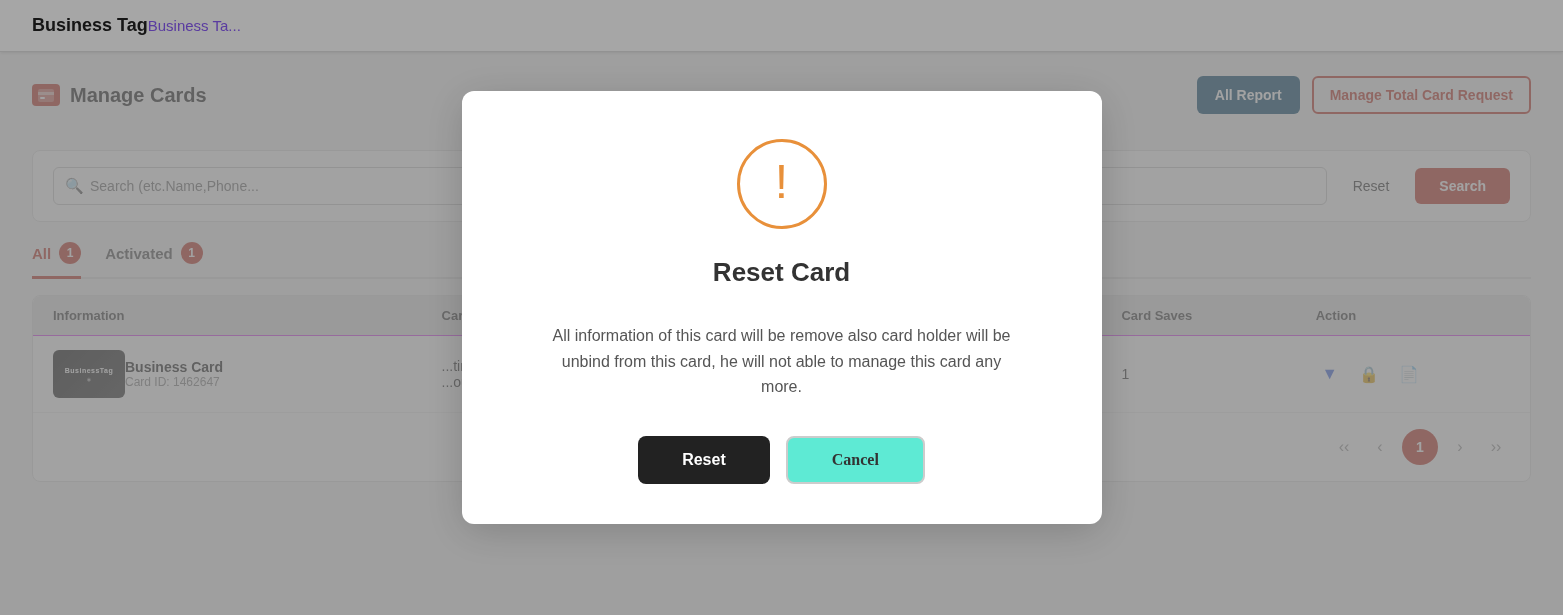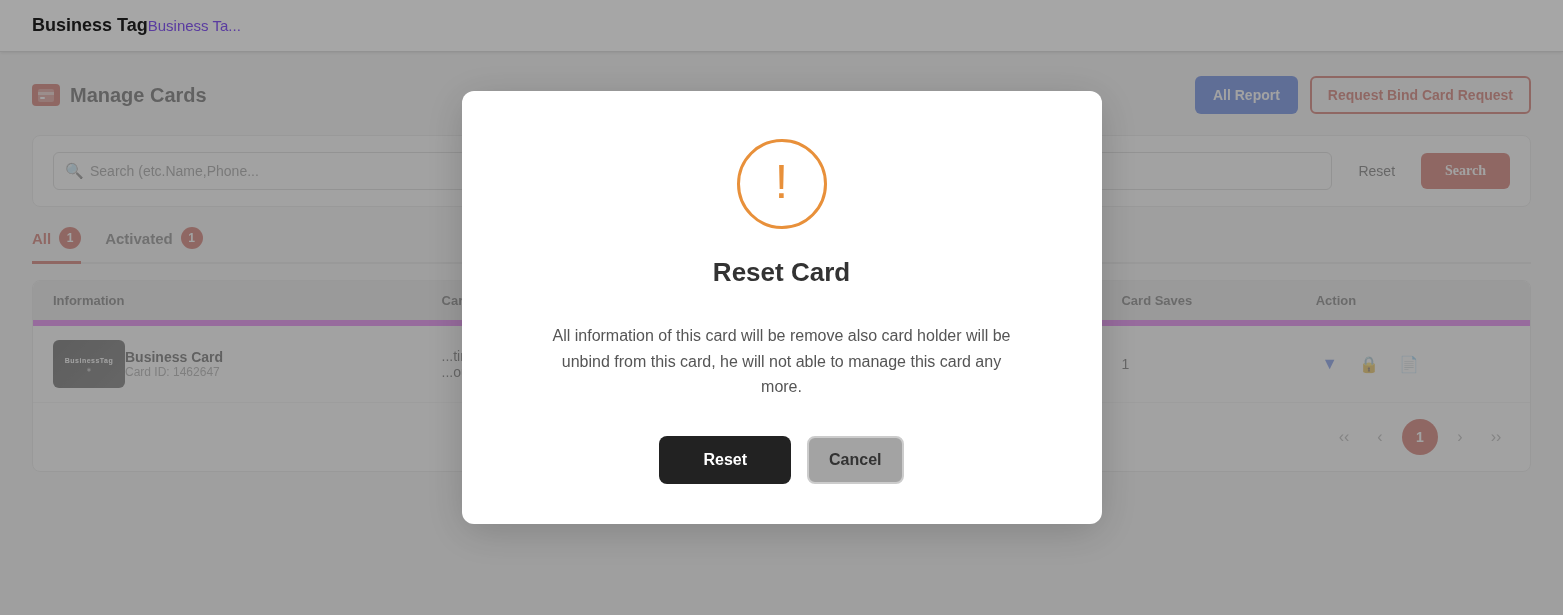--- a/index.html
+++ b/index.html
@@ -37,21 +37,21 @@
       padding: 24px 32px;
       opacity: 0.45;
       pointer-events: none;
     }
 
     
     .page-header {
       display: flex;
       align-items: center;
       justify-content: space-between;
-      margin-bottom: 21px;
+      margin-bottom: 36px;
     }
     .page-header-left {
       display: flex;
       align-items: center;
       gap: 10px;
       font-size: 20px;
       font-weight: 700;
       color: #222;
     }
     .page-header-left .icon-card {
@@ -63,21 +63,21 @@
       align-items: center;
       justify-content: center;
       color: #fff;
       font-size: 13px;
     }
     .page-header-right {
       display: flex;
       gap: 12px;
     }
     .btn-report {
-      background: #1d4ed8;
+      background: #0c4a6e;
       color: #fff;
       border: none;
       padding: 10px 18px;
       border-radius: 6px;
       font-size: 14px;
       font-weight: 600;
       cursor: pointer;
       display: flex;
       align-items: center;
       gap: 8px;
@@ -143,21 +143,20 @@
       color: #fff;
       border: none;
       padding: 10px 24px;
       border-radius: 6px;
       font-size: 14px;
       font-weight: 600;
       cursor: pointer;
       display: flex;
       align-items: center;
       gap: 8px;
-      font-family: Liberation Serif, serif;
     }
 
     
     .tabs-row {
       display: flex;
       gap: 24px;
       margin-bottom: 16px;
       border-bottom: 2px solid #e0e0e0;
     }
     .tab-item {
@@ -194,21 +193,21 @@
     .table-wrap {
       background: #fff;
       border-radius: 8px;
       border: 1px solid #e0e0e0;
       overflow: hidden;
     }
     .table-header {
       display: grid;
       grid-template-columns: 2fr 1.5fr 1fr 1fr 1fr 1fr;
       background: #e5e5e5;
-      border-bottom: 6px solid #d946ef;
+      border-bottom: 1px solid #d946ef;
       padding: 12px 20px;
     }
     .table-header-cell {
       font-size: 13px;
       font-weight: 700;
       color: #444;
     }
     .table-row {
       display: grid;
       grid-template-columns: 2fr 1.5fr 1fr 1fr 1fr 1fr;
@@ -386,28 +385,29 @@
       background: #222;
       color: #fff;
       border: none;
       padding: 14px 44px;
       border-radius: 8px;
       font-size: 16px;
       font-weight: 600;
       cursor: pointer;
     }
     .btn-modal-cancel {
-      background: #a3a3a3;
+      background: #5eead4;
       color: #333;
       border: 2px solid #ccc;
-      padding: 13px 20px;
+      padding: 13px 44px;
       border-radius: 8px;
       font-size: 16px;
       font-weight: 600;
       cursor: pointer;
+      font-family: Liberation Serif, serif;
     }
   </style>
 </head>
 <body>
 
 <div class="top-bar">
   <span class="top-bar-title">Business Tag</span>
   <span class="top-bar-right">Business Ta...</span>
 </div>
 
@@ -419,21 +419,21 @@
         <svg width="16" height="13" viewBox="0 0 16 13" fill="none">
           <rect x="0" y="0" width="16" height="13" rx="2" fill="white" opacity="0.3"></rect>
           <rect x="0" y="3" width="16" height="3" fill="white" opacity="0.5"></rect>
           <rect x="2" y="8" width="5" height="2" rx="1" fill="white"></rect>
         </svg>
       </div>
       <span>Manage Cards</span>
     </div>
     <div class="page-header-right">
       <button class="btn-report">All Report</button>
-      <button class="btn-manage">Request Bind Card Request</button>
+      <button class="btn-manage">Manage Total Card Request</button>
     </div>
   </div>
 
   <div class="search-row">
     <div class="search-input-wrap">
       <span class="search-ico">🔍</span>
       <input type="text" placeholder="Search (etc.Name,Phone..." style="">
     </div>
     <button class="btn-reset">Reset</button>
     <button class="btn-search">Search</button>

